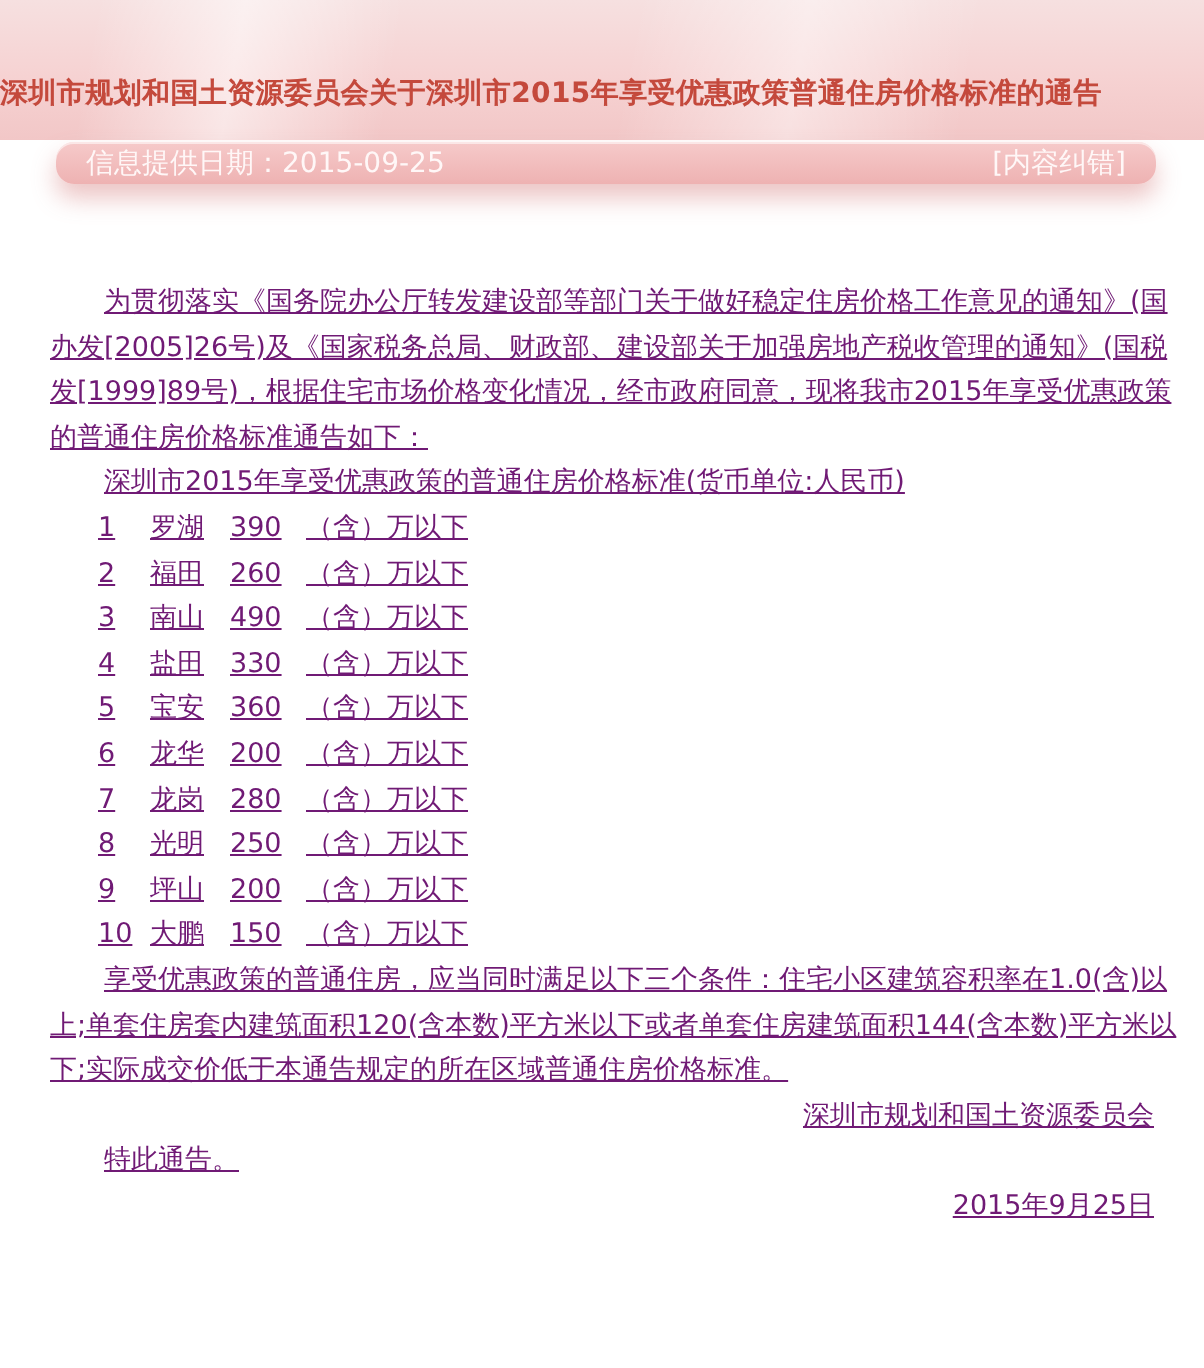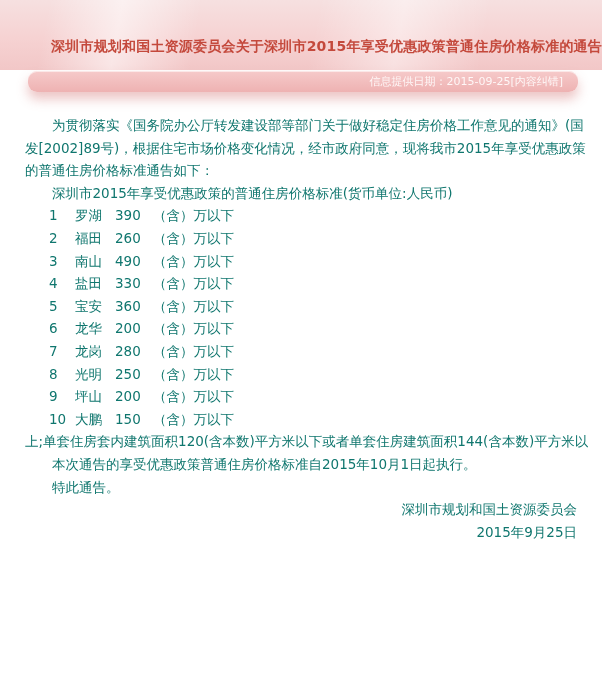--- a/index.html
+++ b/index.html
@@ -17,58 +17,59 @@
     background:
       linear-gradient(100deg,
         rgba(255,255,255,0) 8%, rgba(255,255,255,0.55) 20%,
         rgba(255,255,255,0) 33%, rgba(255,255,255,0) 52%,
         rgba(255,255,255,0.45) 66%, rgba(255,255,255,0) 80%),
       linear-gradient(180deg, #f6e0e0 0%, #f6d2d2 55%, #f2c7c7 100%);
   }
   .banner .title {
     margin: 0;
     padding-top: 38px;
-    text-align: right;
+    text-align: left;
     font-size: 14px;
     font-weight: bold;
     color: #c4493c;
     letter-spacing: 0.2px;
     white-space: nowrap;
   }
   
   .info-bar {
     position: absolute;
     left: 28px;
     right: 24px;
     top: 71px;
     height: 21px;
     border-radius: 9px;
     background: linear-gradient(180deg, #f6caca 0%, #eeb2b2 100%);
     box-shadow: inset 0 1px 0 rgba(255,255,255,0.55), 0 7px 12px rgba(233,186,186,0.85);
     display: flex;
     align-items: center;
-    justify-content: flex-end;
+    justify-content: space-between;
     padding: 0 15px;
     box-sizing: border-box;
-    font-size: 11px;
+    font-size: 14px;
     color: rgba(255,250,250,0.95);
   }
   .info-bar .info-left { white-space: nowrap; }
   .info-bar .info-link {
     color: rgba(255,250,250,0.95);
     text-decoration: none;
     white-space: nowrap;
     cursor: pointer;
   }
   
   .doc {
-    margin-top: 44px;
+    margin-top: 70px;
     padding: 0 25px;
-    color: #0f766e;
+    color: #701a75;
     font-size: 13.5px;
+    text-decoration: underline;
   }
   .doc .line, .doc .para > div, .doc .price-row {
     line-height: 22.6px;
     white-space: nowrap;
   }
   .doc .indent { text-indent: 2em; }
   .doc .table-header { padding-left: 28px; }
   .price-row { display: flex; padding-left: 24px; }
   .price-row .col-seq { width: 26px; }
   .price-row .col-district { width: 40px; }
@@ -89,21 +90,22 @@
     <div class="info-left">
       <span>信息提供日期：</span><span>2015-09-25</span>
     </div>
     <a class="info-link">[内容纠错]</a>
   </div>
 
   <main class="doc">
 
     <div class="para">
         <div class="indent">为贯彻落实《国务院办公厅转发建设部等部门关于做好稳定住房价格工作意见的通知》(国</div>
-        <div>发[2002]89号)，根据住宅市场价格变化情况，经市政府同意，现将我市2015年享受优惠政策</div>
+        <div>办发[2005]26号)及《国家税务总局、财政部、建设部关于加强房地产税收管理的通知》(国税</div>
+        <div>发[1999]89号)，根据住宅市场价格变化情况，经市政府同意，现将我市2015年享受优惠政策</div>
         <div>的普通住房价格标准通告如下：</div>
       </div>
 
     <div class="line indent">深圳市2015年享受优惠政策的普通住房价格标准(货币单位:人民币)</div>
 
 
     <div class="price-table">
 
         <div class="price-row">
           <span class="col-seq">1</span>
@@ -170,23 +172,24 @@
 
         <div class="price-row">
           <span class="col-seq">10</span>
           <span class="col-district">大鹏</span>
           <span class="col-price">150</span>
           <span class="col-unit">（含）万以下</span>
         </div>
       </div>
 
     <div class="para">
+        <div class="indent">享受优惠政策的普通住房，应当同时满足以下三个条件：住宅小区建筑容积率在1.0(含)以</div>
         <div>上;单套住房套内建筑面积120(含本数)平方米以下或者单套住房建筑面积144(含本数)平方米以</div>
+        <div>下;实际成交价低于本通告规定的所在区域普通住房价格标准。</div>
       </div>
 
-    <div class="line indent">本次通告的享受优惠政策普通住房价格标准自2015年10月1日起执行。</div>
+    <div class="line sig">深圳市规划和国土资源委员会</div>
+
     <div class="line indent">特此通告。</div>
-
-    <div class="line sig">深圳市规划和国土资源委员会</div>
     <div class="line sig">2015年9月25日</div>
 
   </main>
 </div>
 
 </body></html>

